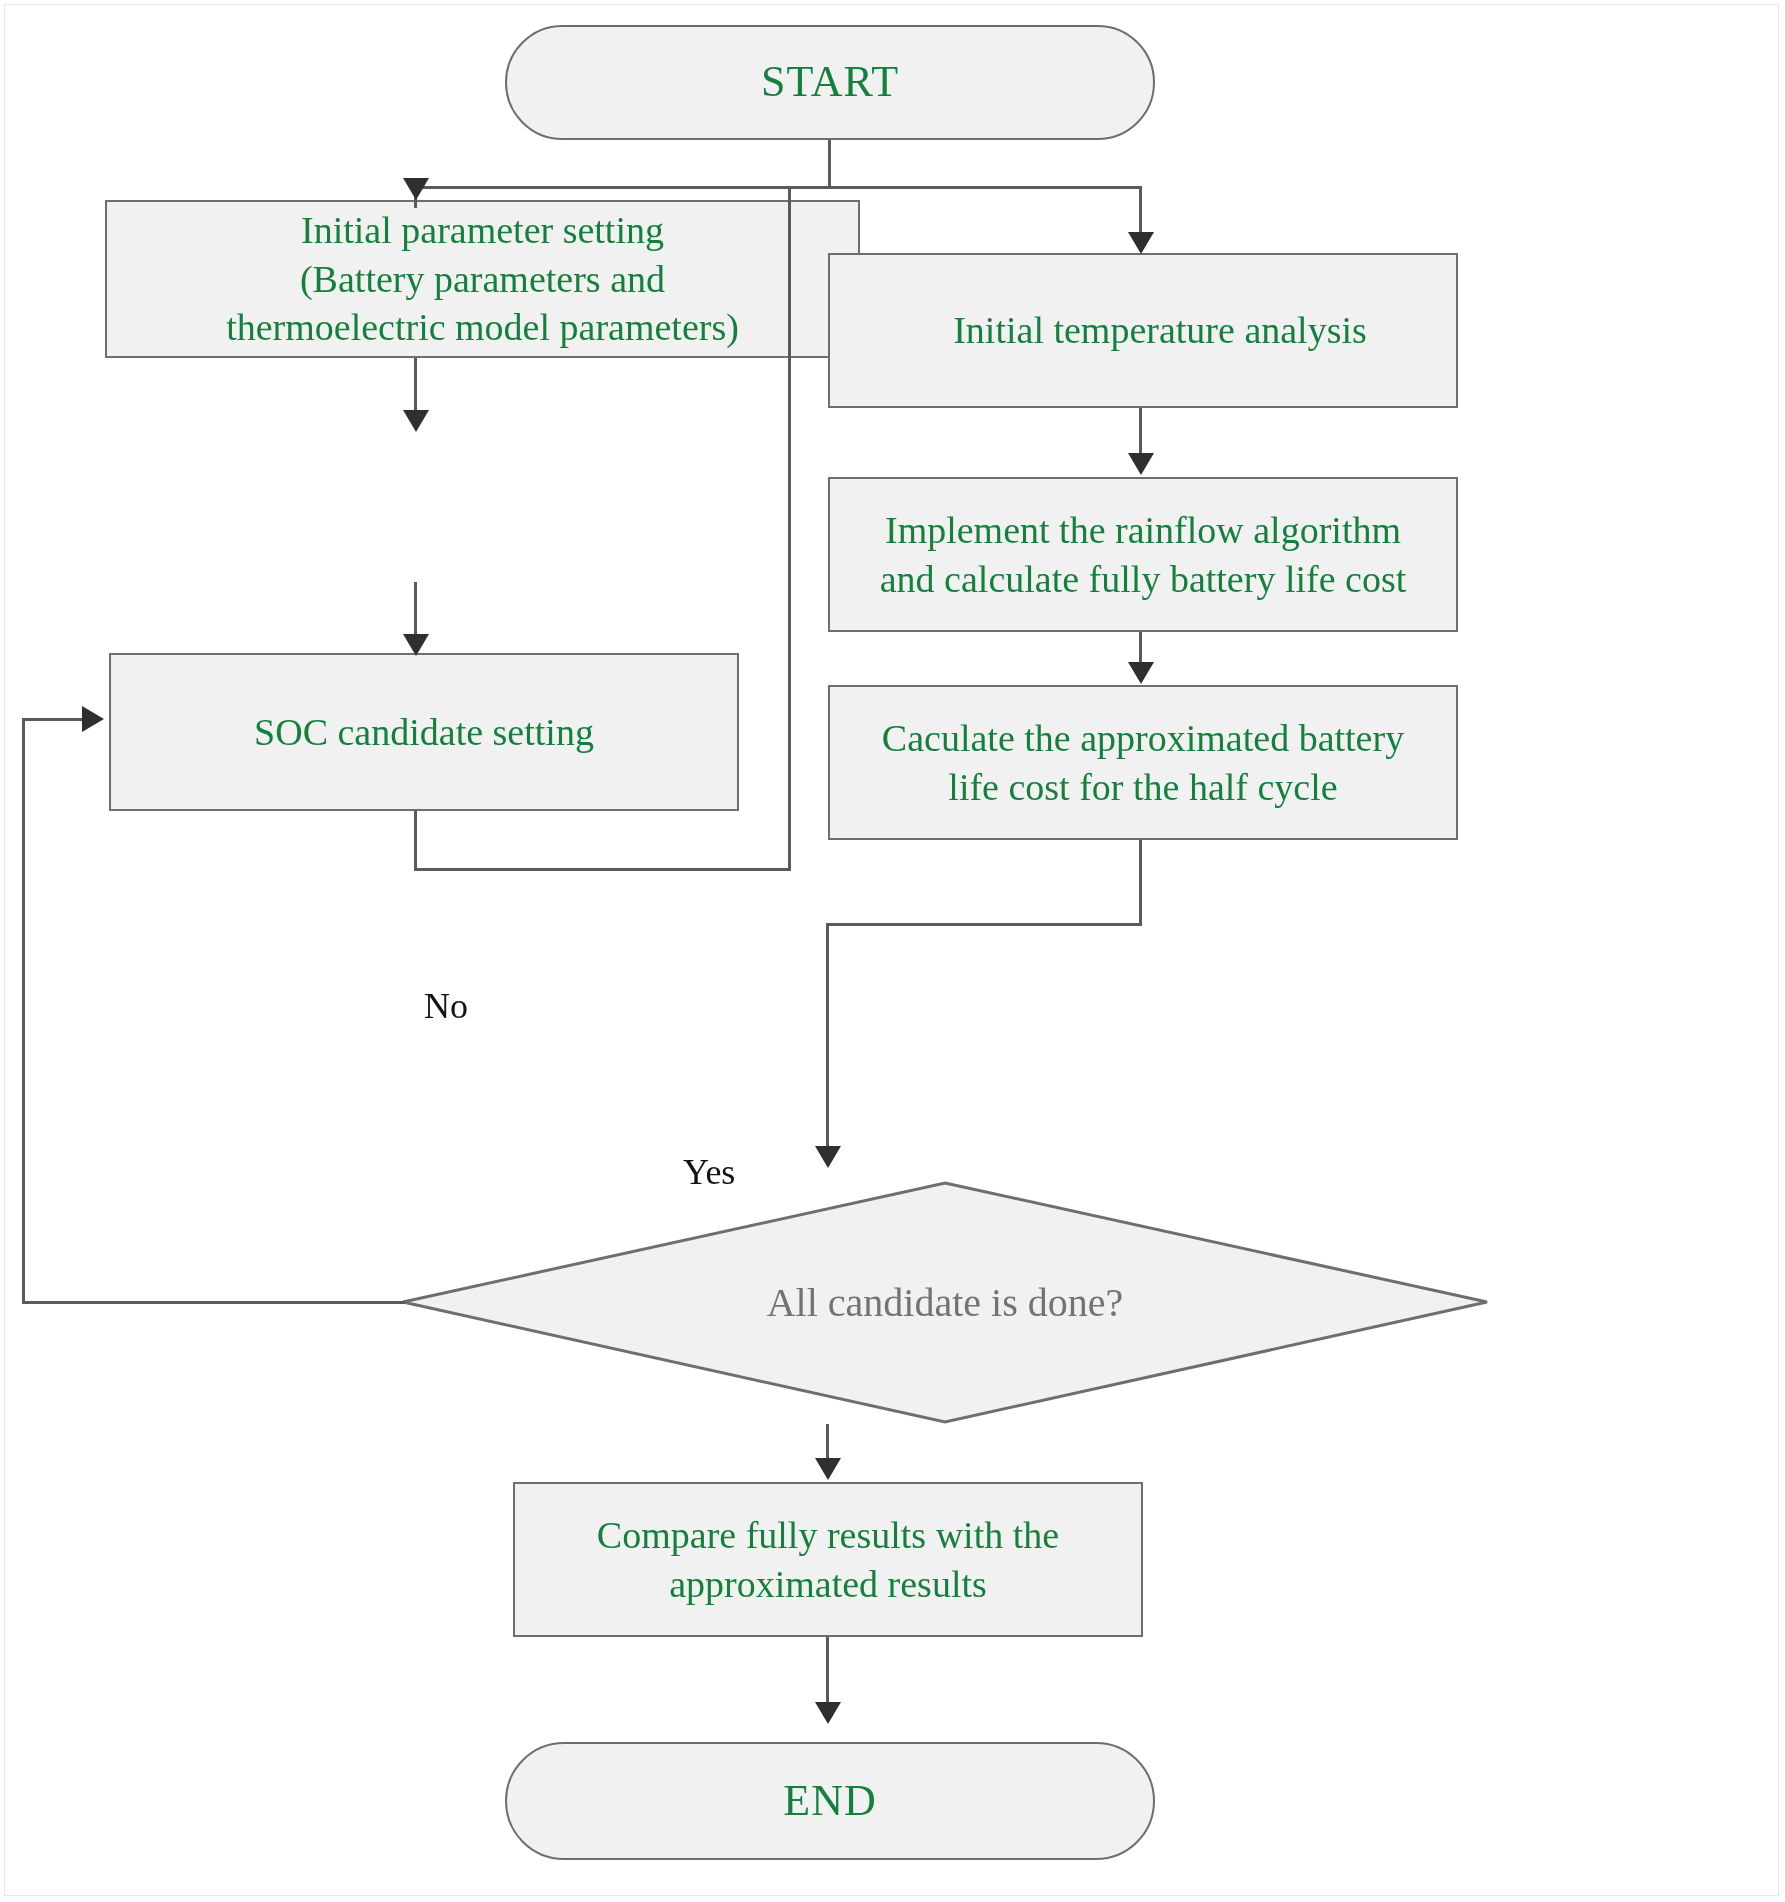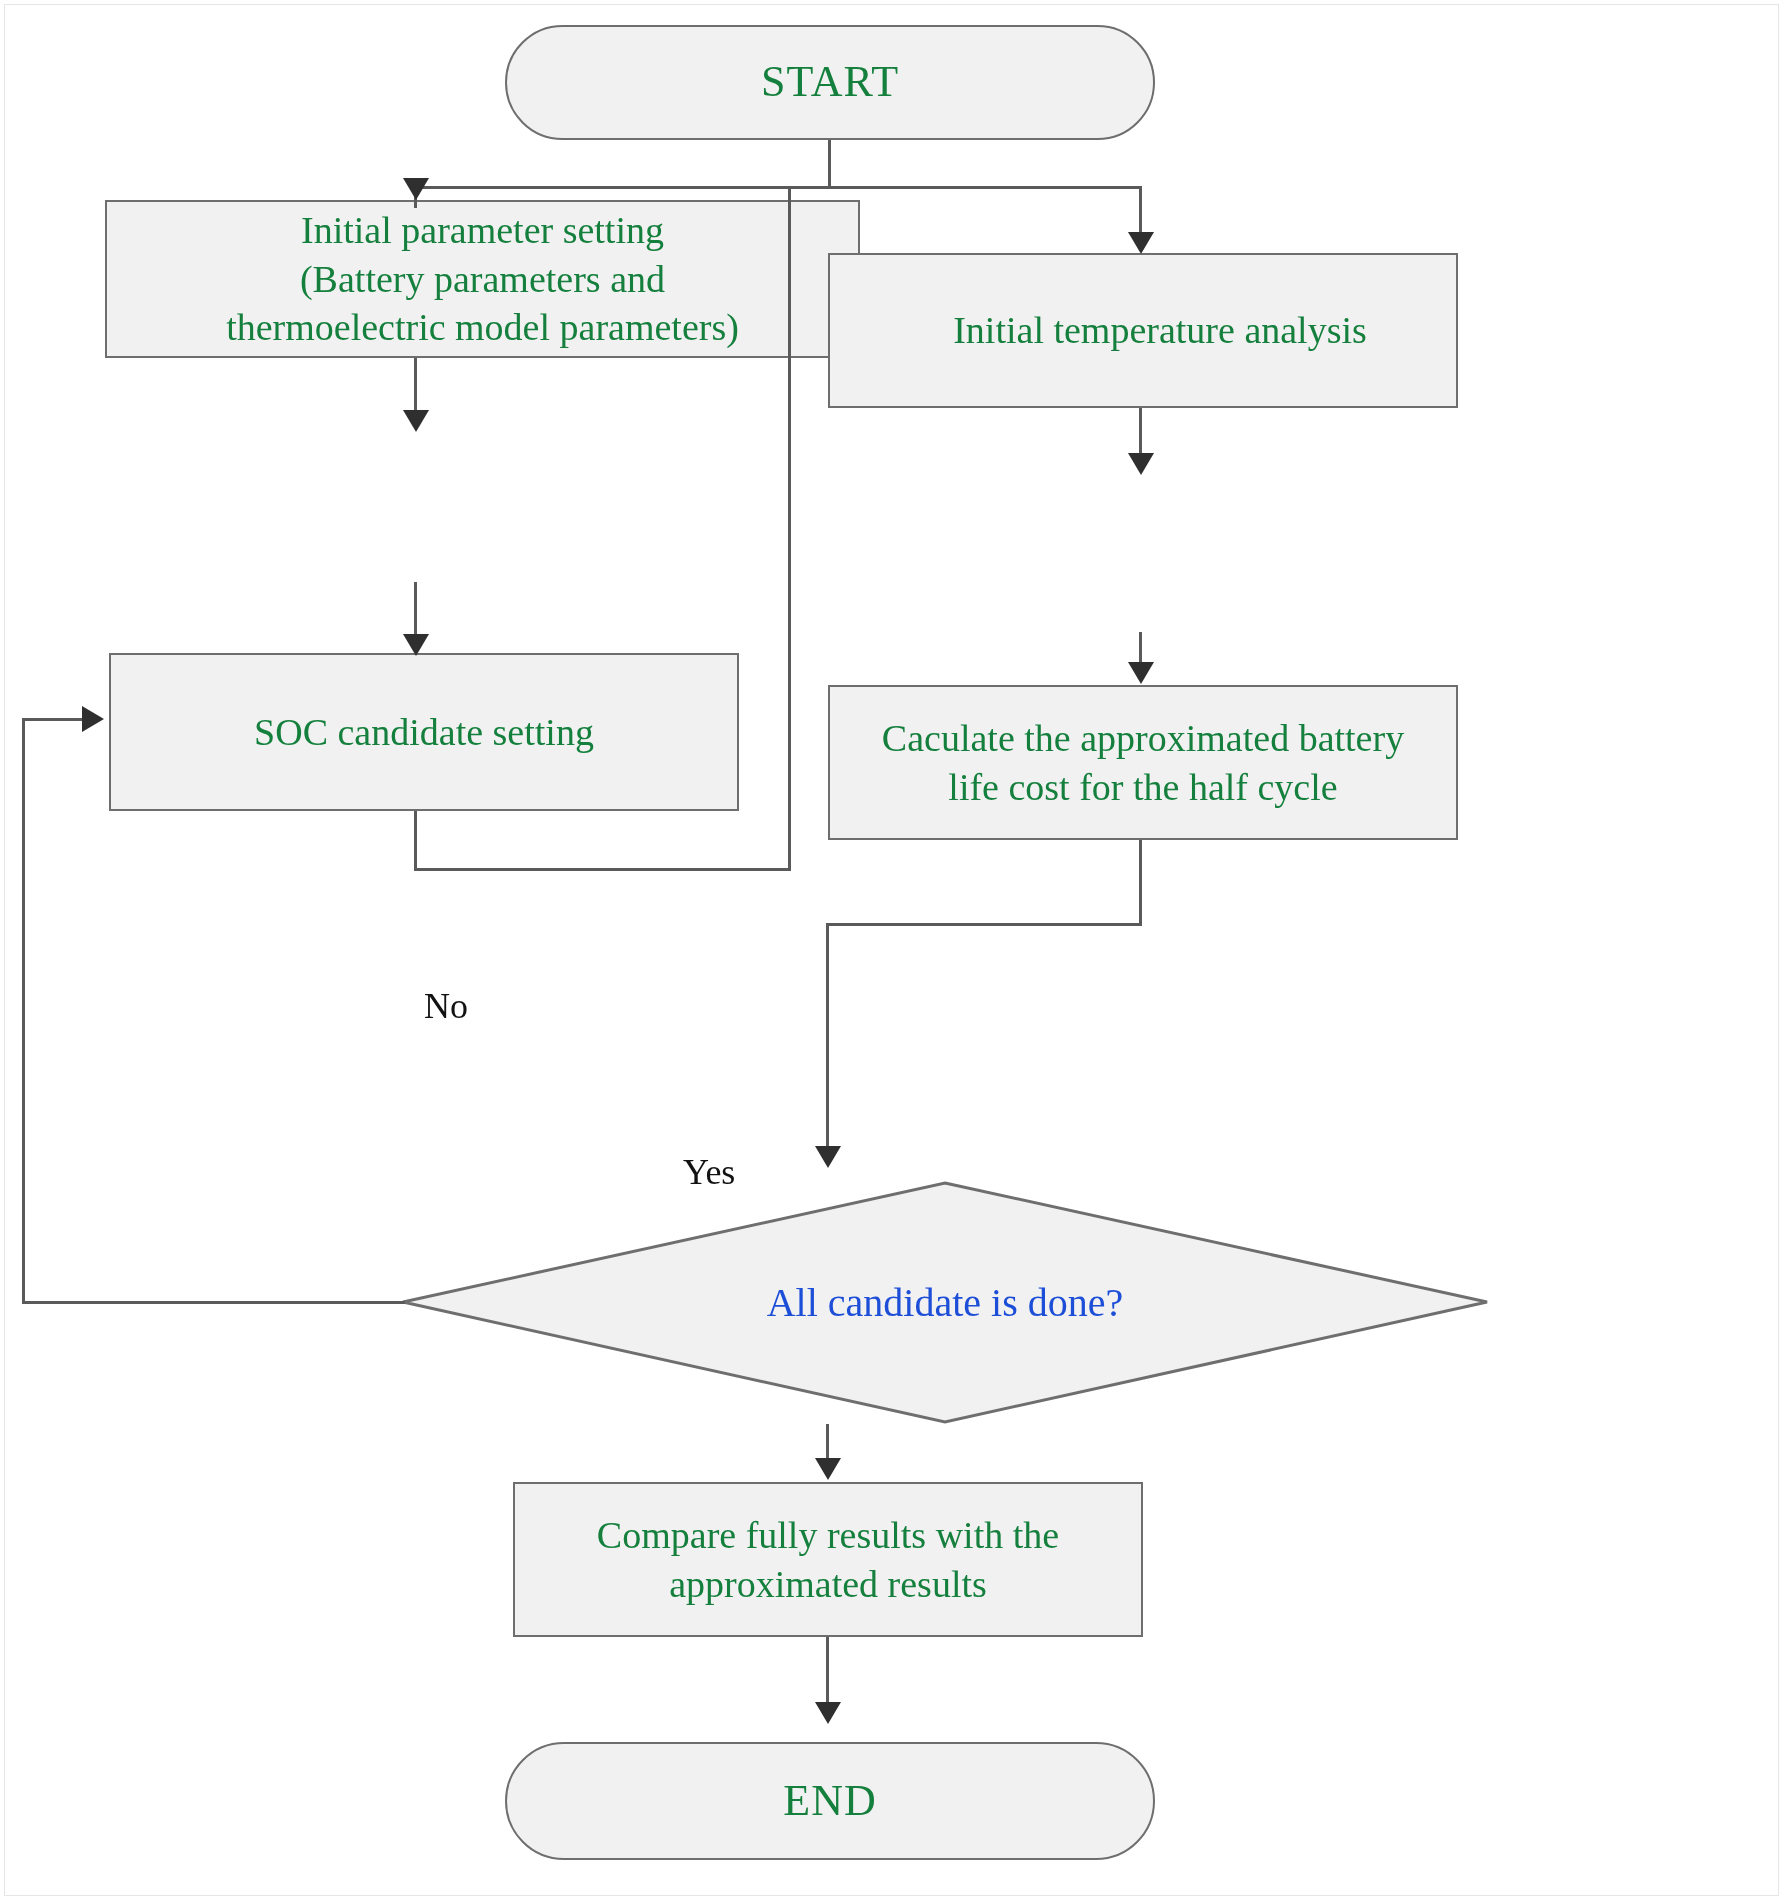--- a/index.html
+++ b/index.html
@@ -69,21 +69,21 @@
   .decision-label {
     position: absolute;
     left: 0;
     top: 0;
     width: 100%;
     height: 100%;
     display: flex;
     align-items: center;
     justify-content: center;
     font-size: 40px;
-    color: #1d4ed8;
+    color: #737373;
     pointer-events: none;
   }
 
   .edge-label {
     position: absolute;
     font-size: 36px;
     color: #121212;
     white-space: nowrap;
   }
 
@@ -130,20 +130,24 @@
 
 
   <div class="node process" style="left:109px; top:653px; width:630px; height:158px;">
     <span class="txt">SOC candidate setting</span>
   </div>
 
   <div class="node process" style="left:828px; top:253px; width:630px; height:155px;padding-left:44px;">
     <span class="txt">Initial temperature analysis</span>
   </div>
 
+  <div class="node process" style="left:828px; top:477px; width:630px; height:155px;">
+    <span class="txt">Implement the rainflow algorithm
+and calculate fully battery life cost</span>
+  </div>
 
   <div class="node process" style="left:828px; top:685px; width:630px; height:155px;">
     <span class="txt">Caculate the approximated battery
 life cost for the half cycle</span>
   </div>
 
   <div class="decision-wrap" style="left:400px; top:1180px; width:1090px; height:245px;">
     <svg width="1090" height="245" viewBox="0 0 1090 245">
       <polygon points="545,3 1087,122 545,242 3,122" fill="#f1f1f1" stroke="#6e6e6e" stroke-width="3"></polygon>
     </svg>

